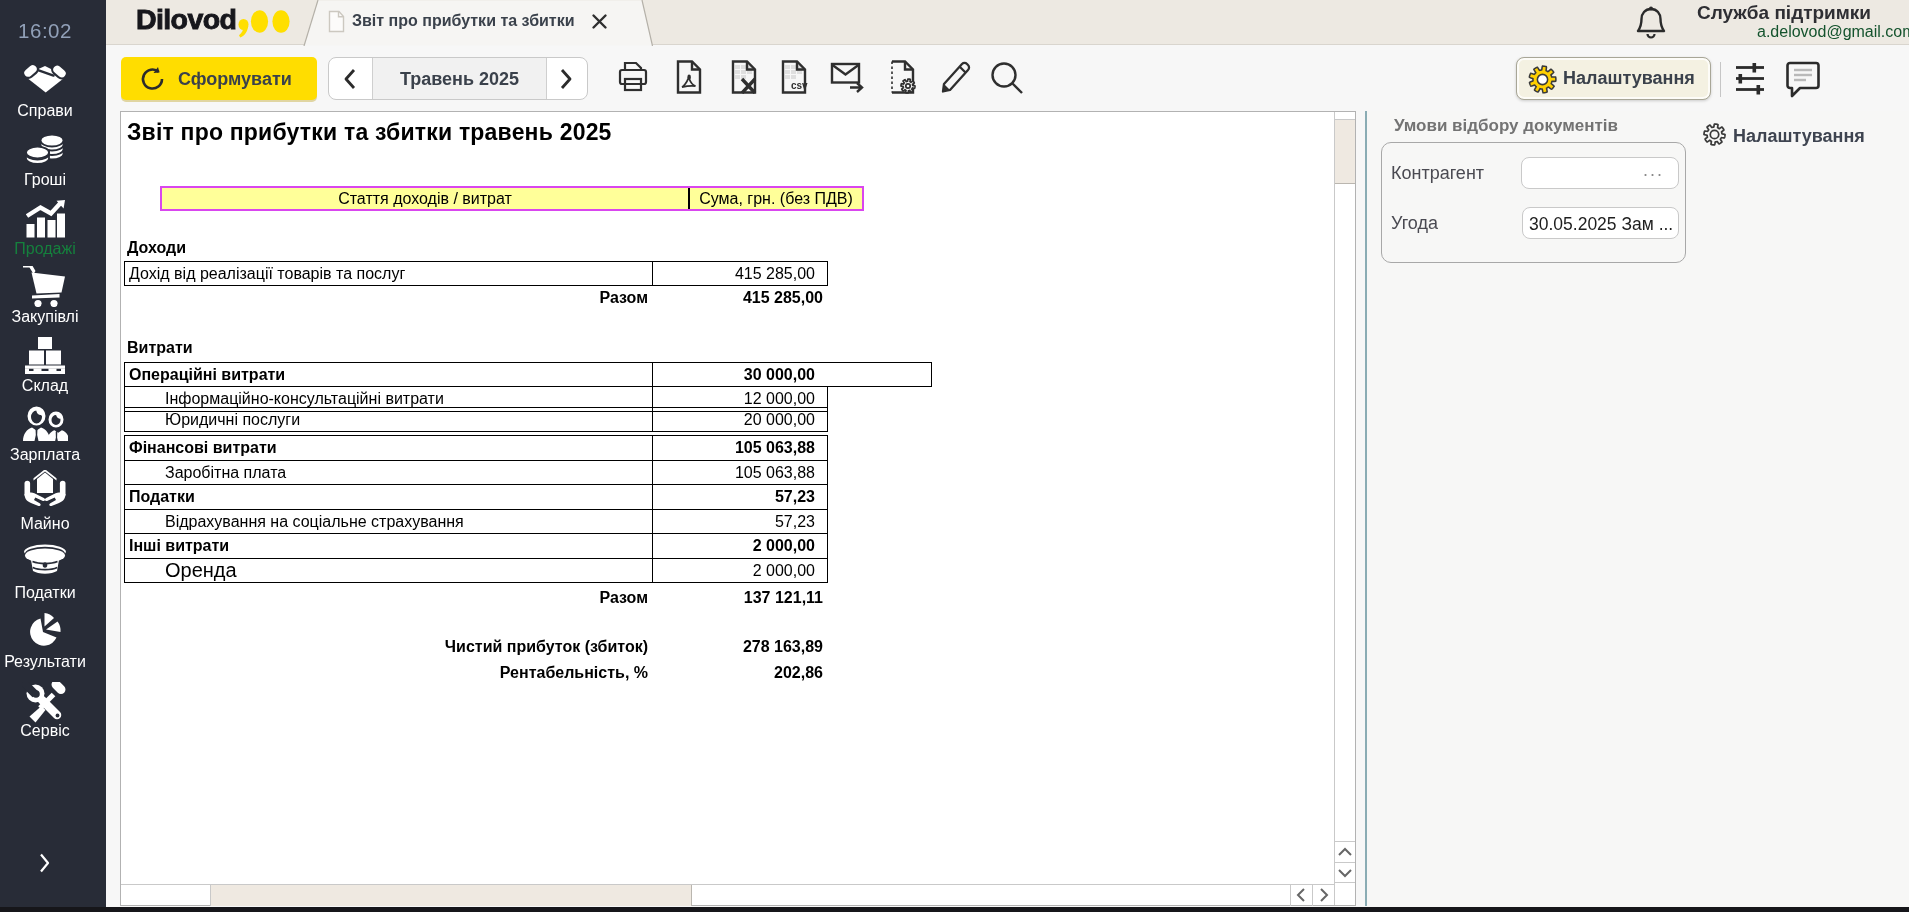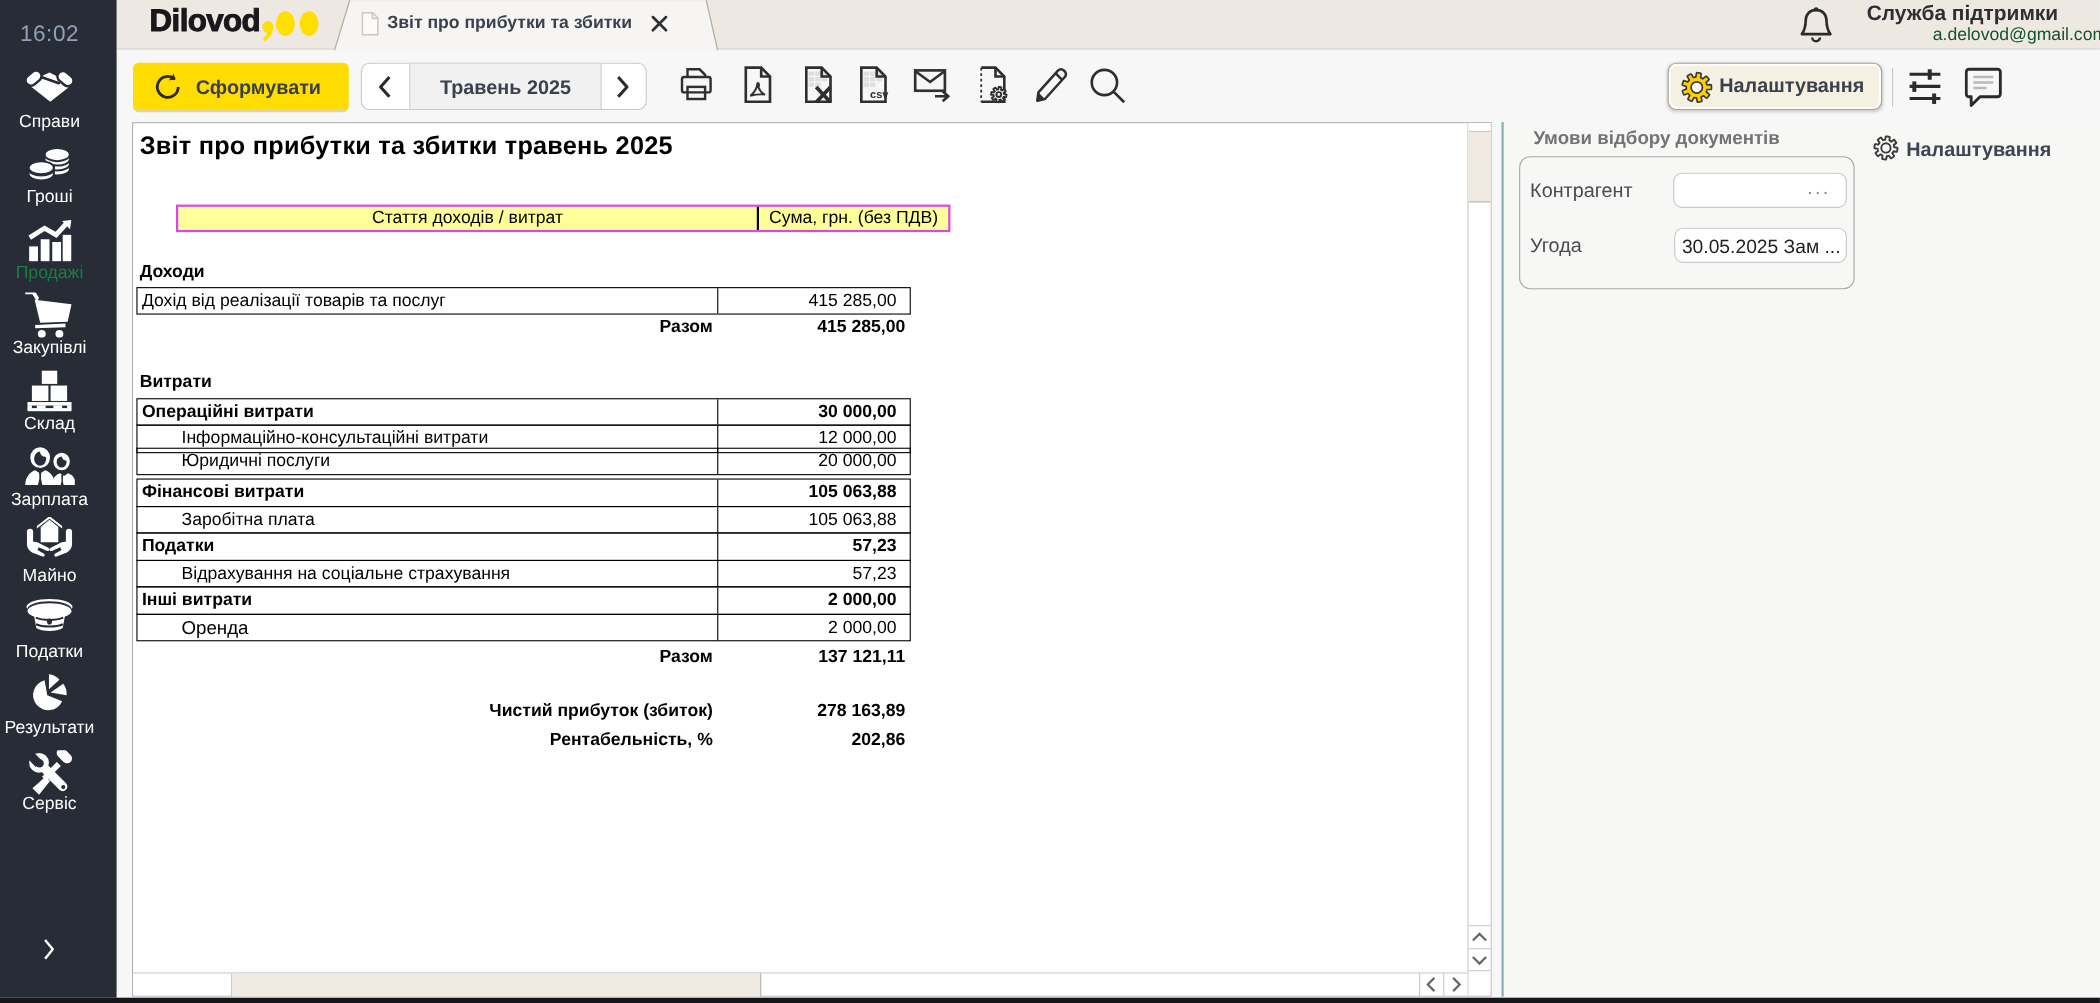--- a/index.html
+++ b/index.html
@@ -228,21 +228,21 @@
 <div style="position:absolute;left:6px;top:127px;font-size:16px;font-weight:700;">Доходи</div>
 <div style="position:absolute;left:3px;top:149px;width:704px;height:25px;border:1px solid #000;">
 <div style="position:absolute;left:4px;top:0;height:23px;line-height:23px;font-size:16px;">Дохід від реалізації товарів та послуг</div>
 <div style="position:absolute;left:527px;top:0;width:168px;height:23px;line-height:23px;font-size:16px;text-align:right;border-left:1px solid #000;padding-right:5px;">415 285,00</div>
 </div>
 <div style="position:absolute;left:3px;top:177px;width:704px;height:18px;font-weight:700;font-size:16px;">
 <div style="position:absolute;right:180px;top:0;">Разом</div>
 <div style="position:absolute;right:5px;top:0;">415 285,00</div>
 </div>
 <div style="position:absolute;left:6px;top:227px;font-size:16px;font-weight:700;">Витрати</div>
-<div style="position:absolute;left:3px;top:250px;width:704px;height:25px;border:1px solid #000;">
+<div style="position:absolute;left:3px;top:250px;width:808px;height:25px;border:1px solid #000;">
 <div style="position:absolute;left:4px;top:0;height:23px;line-height:23px;font-size:16px;font-weight:700;">Операційні витрати</div>
 <div style="position:absolute;left:527px;top:0;width:168px;height:23px;line-height:23px;font-size:16px;font-weight:700;text-align:right;border-left:1px solid #000;padding-right:5px;">30 000,00</div>
 </div>
 <div style="position:absolute;left:3px;top:274px;width:704px;height:26px;border:1px solid #000;">
 <div style="position:absolute;left:40px;top:0;height:24px;line-height:24px;font-size:16px;">Інформаційно-консультаційні витрати</div>
 <div style="position:absolute;left:527px;top:0;width:168px;height:24px;line-height:24px;font-size:16px;text-align:right;border-left:1px solid #000;padding-right:5px;">12 000,00</div>
 </div>
 <div style="position:absolute;left:3px;top:295px;width:704px;height:25px;border:1px solid #000;">
 <div style="position:absolute;left:40px;top:0;height:23px;line-height:23px;font-size:16px;">Юридичні послуги</div>
 <div style="position:absolute;left:527px;top:0;width:168px;height:23px;line-height:23px;font-size:16px;text-align:right;border-left:1px solid #000;padding-right:5px;">20 000,00</div>
@@ -261,21 +261,21 @@
 </div>
 <div style="position:absolute;left:3px;top:397px;width:704px;height:25px;border:1px solid #000;">
 <div style="position:absolute;left:40px;top:0;height:23px;line-height:23px;font-size:16px;">Відрахування на соціальне страхування</div>
 <div style="position:absolute;left:527px;top:0;width:168px;height:23px;line-height:23px;font-size:16px;text-align:right;border-left:1px solid #000;padding-right:5px;">57,23</div>
 </div>
 <div style="position:absolute;left:3px;top:421px;width:704px;height:26px;border:1px solid #000;">
 <div style="position:absolute;left:4px;top:0;height:24px;line-height:24px;font-size:16px;font-weight:700;">Інші витрати</div>
 <div style="position:absolute;left:527px;top:0;width:168px;height:24px;line-height:24px;font-size:16px;font-weight:700;text-align:right;border-left:1px solid #000;padding-right:5px;">2 000,00</div>
 </div>
 <div style="position:absolute;left:3px;top:446px;width:704px;height:25px;border:1px solid #000;">
-<div style="position:absolute;left:40px;top:0;height:23px;line-height:23px;font-size:17px;">Оренда</div>
+<div style="position:absolute;left:40px;top:0;height:23px;line-height:23px;font-size:20px;">Оренда</div>
 <div style="position:absolute;left:527px;top:0;width:168px;height:23px;line-height:23px;font-size:16px;text-align:right;border-left:1px solid #000;padding-right:5px;">2 000,00</div>
 </div>
 <div style="position:absolute;left:3px;top:477px;width:704px;height:18px;font-weight:700;font-size:16px;">
 <div style="position:absolute;right:180px;top:0;">Разом</div>
 <div style="position:absolute;right:5px;top:0;">137 121,11</div>
 </div>
 <div style="position:absolute;left:3px;top:526px;width:704px;height:18px;font-weight:700;font-size:16px;">
 <div style="position:absolute;right:180px;top:0;">Чистий прибуток (збиток)</div>
 <div style="position:absolute;right:5px;top:0;">278 163,89</div>
 </div>

